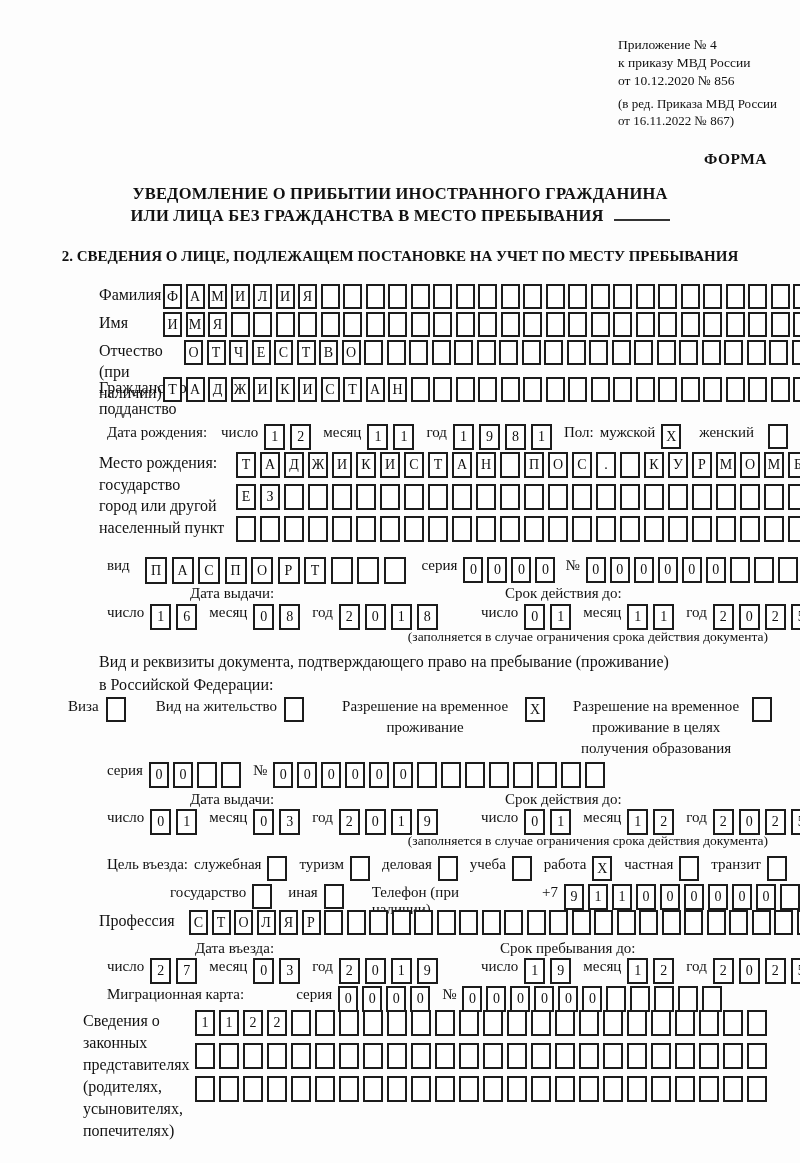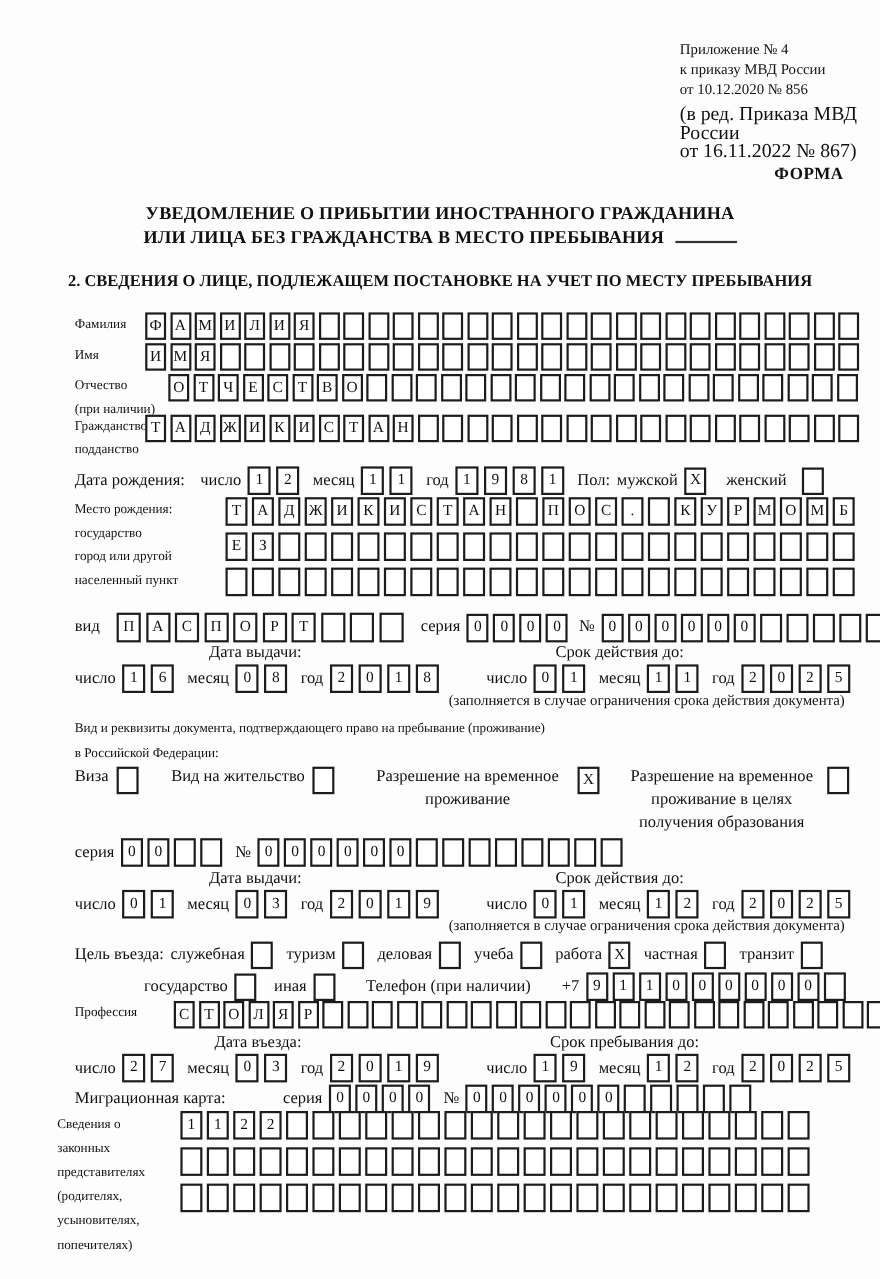--- a/index.html
+++ b/index.html
@@ -7,43 +7,43 @@
     position:relative;
     width:800px;height:1163px;
     margin:0 auto;
     background:#fdfdfd;
     font-family:"Liberation Serif","DejaVu Serif",serif;
     color:#111;
     overflow:hidden;
   }
   .abs{position:absolute;}
   .center{left:0;right:0;text-align:center;}
-  .lbl{font-size:12px;line-height:21px;}
+  .lbl{font-size:16px;line-height:21px;margin-left:31px;}
   .bold{font-weight:bold;}
   
   .refblock{font-size:13.5px;line-height:18px;}
-  .refblock .amend{font-size:18px;line-height:17px;margin-top:5px;}
+  .refblock .amend{font-size:13px;line-height:17px;margin-top:5px;}
   .forma{font-size:15.5px;font-weight:bold;letter-spacing:.5px;}
   .title{font-size:16.5px;font-weight:bold;letter-spacing:.2px;}
   .sec1{font-size:15px;font-weight:bold;}
   .uline{display:inline-block;width:56px;border-bottom:2px solid #333;margin-left:10px;vertical-align:baseline;}
   
   .boxes{display:flex;align-items:flex-start;}
   .bx{
     flex:0 0 auto;display:flex;align-items:center;justify-content:center;
     border:2px solid #1c1c1c;background:#fff;
     font-size:14px;line-height:1;
   }
   .b-sm{gap:3.5px;} .b-sm .bx{width:15px;height:21px;}
   .b-md{gap:4px;}   .b-md .bx{width:16px;height:22px;}
   .b-lg{gap:4.5px;} .b-lg .bx{width:18px;height:23px;}
   .b-dt{gap:5px;}   .b-dt .bx{width:17px;height:22px;}
   .b-cb .bx{width:16px;height:21px;}
   .row{display:flex;align-items:flex-start;}
-  .dgroup{display:flex;align-items:center;}
+  .dgroup{display:flex;align-items:flex-start;margin-left:39px;}
   .dgroup .t{font-size:15px;margin-right:6px;}
   .dgroup .g{margin-right:12px;}
   .subt{font-size:15px;}
   .note{font-size:13.5px;}
   .optlbl{font-size:15px;line-height:21px;}
   .optctr{text-align:center;}
   .cbgap{margin-left:7px;margin-top:1px;}
 </style>
 </head>
 <body>

